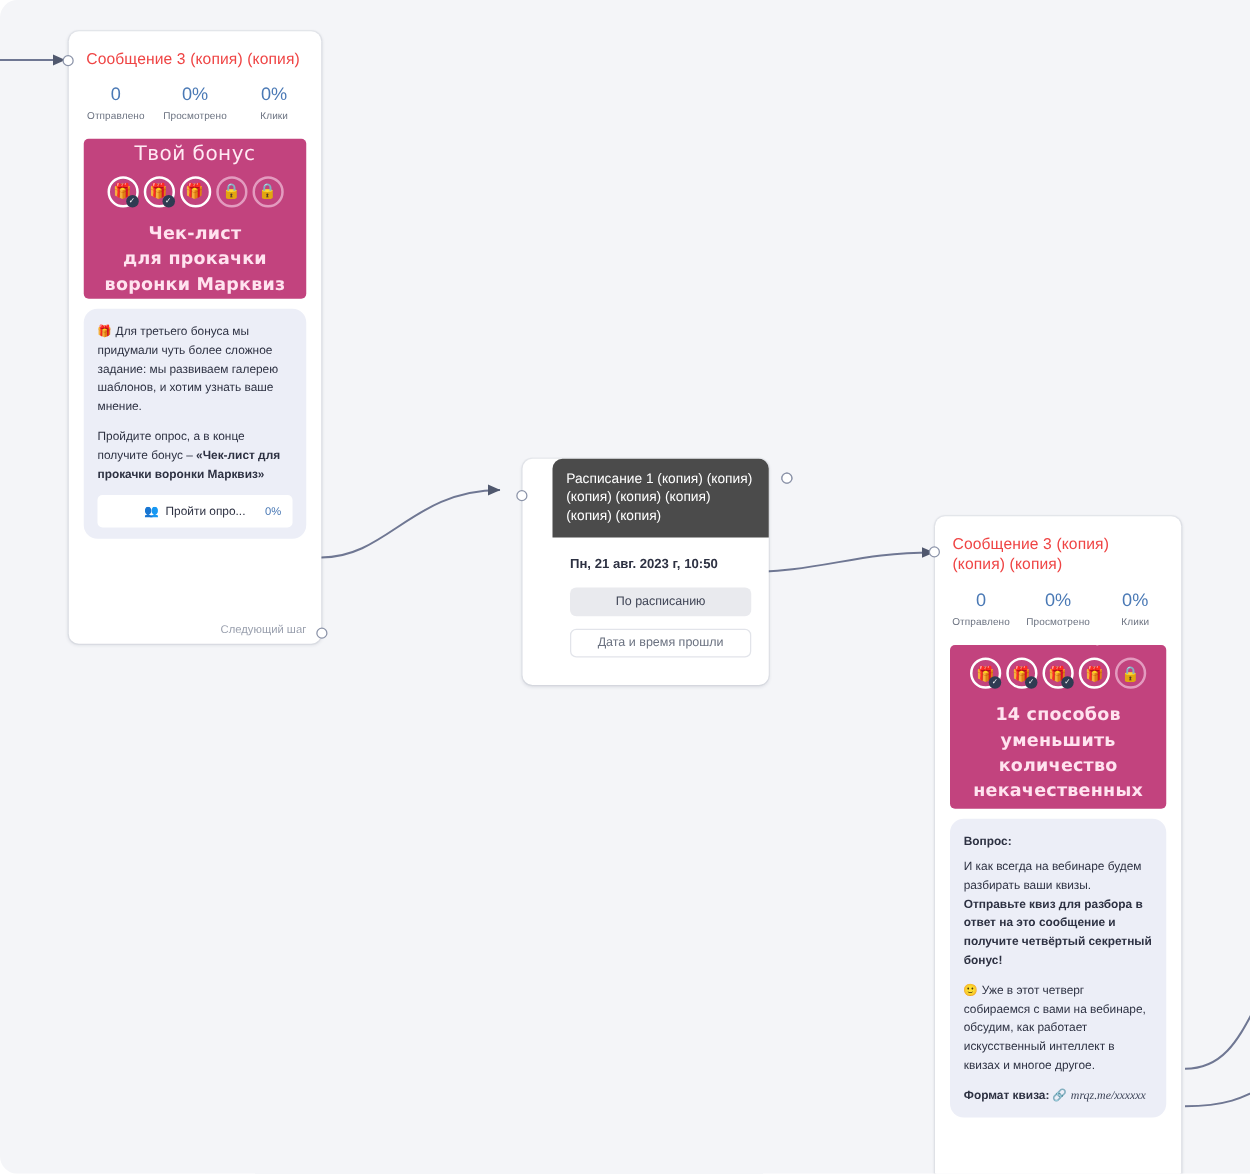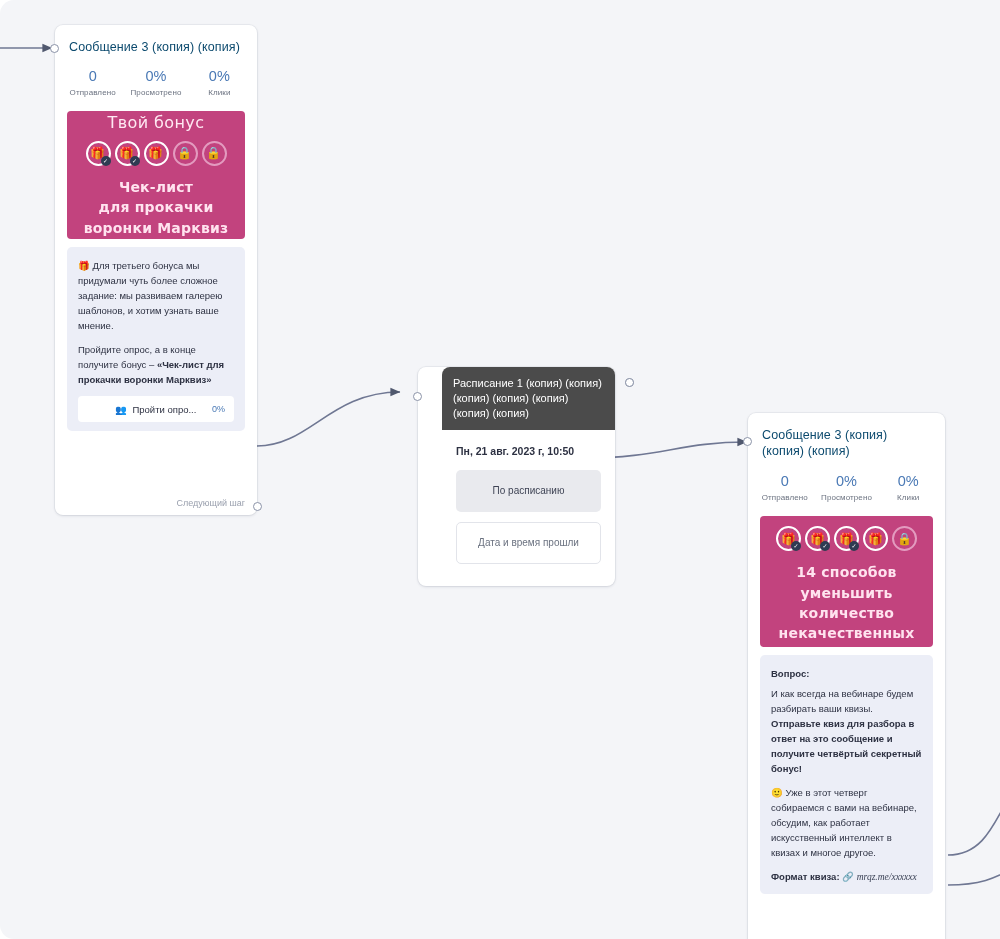--- a/index.html
+++ b/index.html
@@ -20,21 +20,21 @@
 
   .node {
     position: absolute;
     background: #ffffff;
     border-radius: 8px;
     box-shadow: 0 1px 3px rgba(40,50,80,.13), 0 0 0 1px rgba(40,50,80,.05);
   }
 
   
   .msg-title {
-    font-size: 12.5px; color: #0c4a6e; padding: 14px 14px 12px 14px;
+    font-size: 12.5px; color: #ef4444; padding: 14px 14px 12px 14px;
     line-height: 1.3; letter-spacing: .1px;
   }
   .stats { display: flex; padding: 0 6px 14px 6px; }
   .stat { flex: 1; text-align: center; }
   .stat-val { font-size: 14.5px; color: #4a79b5; font-weight: 400; line-height: 1.25; }
   .stat-lbl { font-size: 8px; color: #6b7280; margin-top: 3px; letter-spacing: .1px; }
 
   .body-pad { padding: 0 12px 12px 12px; }
 
   .banner {
@@ -60,21 +60,21 @@
     background: #2f3b52; color: #fff; font-size: 6px;
     display: flex; align-items: center; justify-content: center;
   }
   .banner-sub {
     font-family: "DejaVu Sans", sans-serif;
     color: #ffe3ef; font-size: 14px; font-weight: bold; text-align: center;
     line-height: 1.45; letter-spacing: .2px;
   }
 
   .bubble {
-    background: #eceef7; border-radius: 5px; padding: 11px 11px 9px 11px;
+    background: #eceef7; border-radius: 11px; padding: 11px 11px 9px 11px;
     font-size: 9.5px; color: #2d3142; line-height: 1.58;
   }
   .bubble p { margin-bottom: 9px; }
   .bubble p:last-child { margin-bottom: 0; }
   .bubble b { font-weight: bold; }
   .bubble .q-label { font-weight: bold; margin-bottom: 5px; }
   .mono-link { font-family: "Liberation Serif", serif; font-style: italic; color: #3b4256; }
 
   .poll-btn {
     margin-top: 8px; background: #fff; border-radius: 4px;
@@ -93,21 +93,21 @@
     background: #ffffff; border: 1.3px solid #8b93a8; z-index: 5;
   }
 
   
   .sched-head {
     background: #4b4b4b; color: #ffffff; border-radius: 8px 8px 0 0;
     font-size: 11px; line-height: 1.35; padding: 9px 11px;
   }
   .sched-date { font-size: 10.5px; font-weight: bold; color: #2d3142; padding: 15px 14px 13px 14px; }
   .sched-opt {
-    margin: 0 14px 10px 14px; height: 42px; border-radius: 5px;
+    margin: 0 14px 10px 14px; height: 23px; border-radius: 5px;
     display: flex; align-items: center; justify-content: center;
     font-size: 10px; color: #3f4455;
   }
   .sched-opt.filled { background: #e9eaee; }
   .sched-opt.outline { border: 1px solid #e2e4ea; color: #6b7280; }
   .sched-tail { height: 12px; }
 </style>
 </head>
 <body>
 

